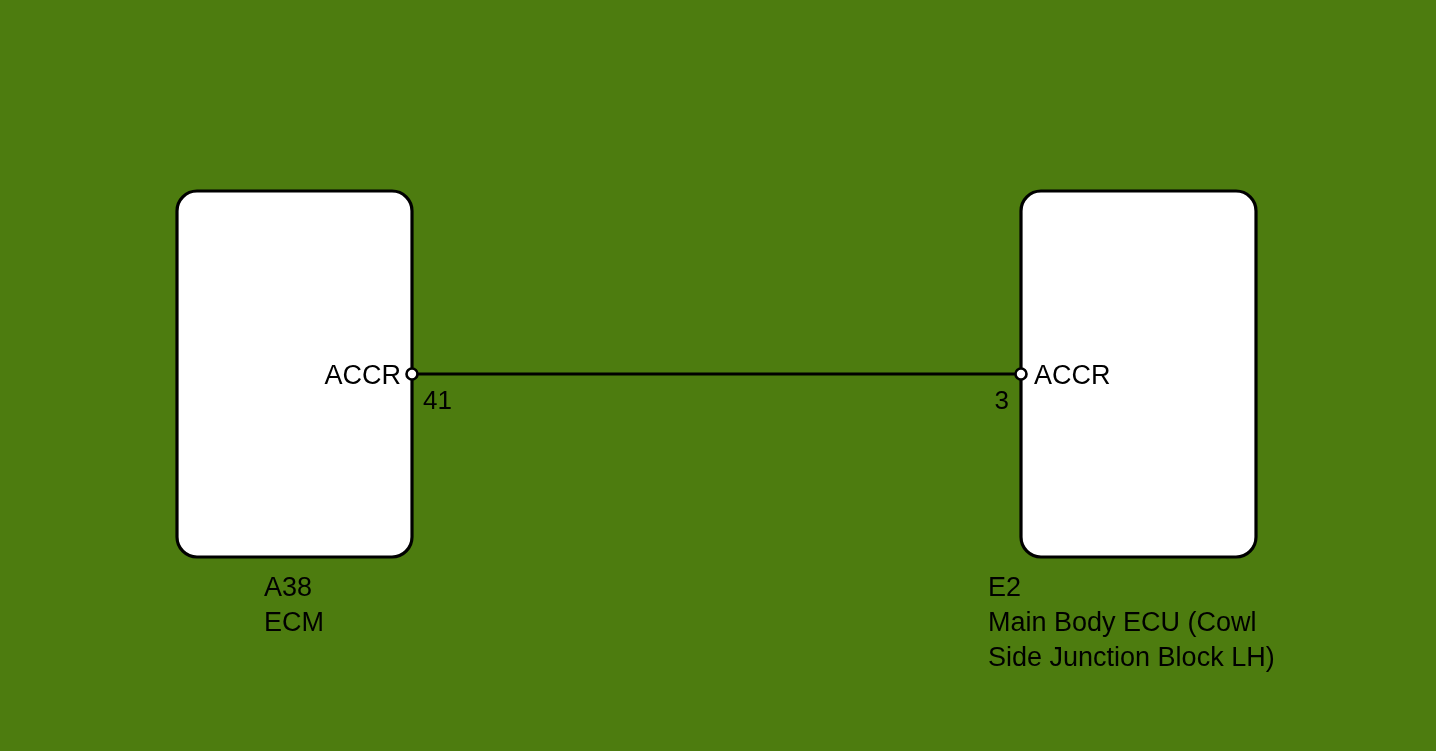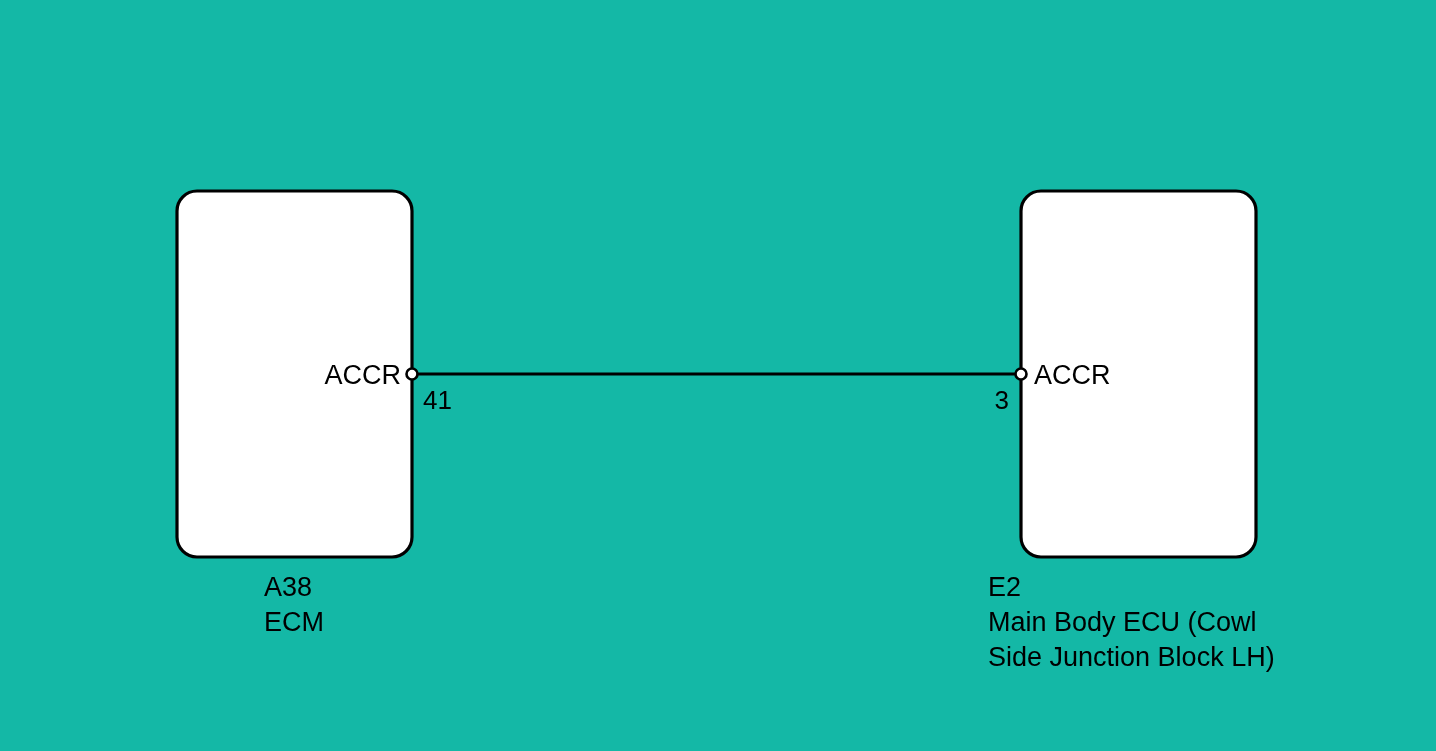--- a/index.html
+++ b/index.html
@@ -9,21 +9,21 @@
     background: #ffffff;
   }
   body {
     font-family: "Liberation Sans", sans-serif;
     color: #000000;
   }
   #diagram-root {
     position: relative;
     width: 1436px;
     height: 751px;
-    background: #14b8a6;
+    background: #4d7c0f;
     overflow: hidden;
   }
   #diagram-svg {
     position: absolute;
     top: 0;
     left: 0;
     width: 1436px;
     height: 751px;
     display: block;
   }

